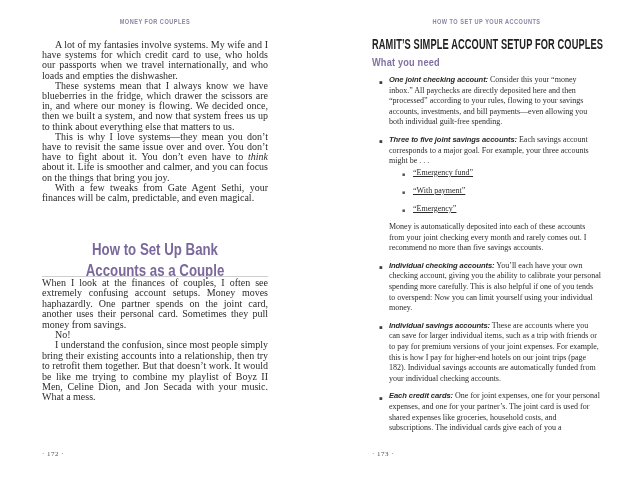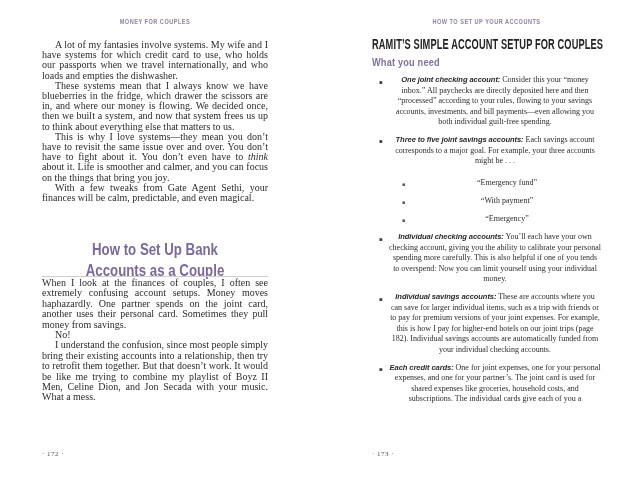--- a/index.html
+++ b/index.html
@@ -80,34 +80,34 @@
   }
   .rp-list{
     position:absolute;top:75px;left:0;width:100%;
     margin:0;padding:0;list-style:none;
   }
   .rp-list > li{
     position:relative;
     padding-left:17px;
     margin:0 0 7px 0;
     font-size:8px;line-height:10.6px;color:#2b2b2b;
-    text-align:center;
+    text-align:left;
   }
   .marker{
     position:absolute;left:7px;top:1.5px;
     font-size:5.5px;color:#3a3a3a;
     font-family:"DejaVu Sans", sans-serif;
   }
   .lead{
     font-family:"Liberation Sans", sans-serif;
     font-weight:700;font-style:italic;
     font-size:7.6px;letter-spacing:-0.1px;
   }
   .sub-list{
-    margin:11px 0 0 0;padding:0 0 0 13px;list-style:none;
+    margin:1px 0 0 0;padding:0 0 0 13px;list-style:none;text-decoration:underline;
   }
   .sub-list li{
     position:relative;
     padding-left:11px;
     margin:0 0 7.5px 0;
     font-size:8px;line-height:10.6px;color:#2b2b2b;
   }
   .sub-list .marker{left:0px;top:1.5px;font-size:5px;color:#555;}
   .continuation{margin:7px 0 0 0;font-size:8px;line-height:10.6px;color:#2b2b2b;}
 </style>
@@ -164,20 +164,21 @@
           </li>
           <li>
             <span class="marker">▪</span>
             <span>“With payment”</span>
           </li>
           <li>
             <span class="marker">▪</span>
             <span>“Emergency”</span>
           </li>
         </ul>
+        <p class="continuation">Money is automatically deposited into each of these accounts from your joint checking every month and rarely comes out. I recommend no more than five savings accounts.</p>
       </li>
 
       <li>
         <span class="marker">▪</span>
         <span class="lead">Individual checking accounts:</span><span> You’ll each have your own checking account, giving you the ability to calibrate your personal spending more carefully. This is also helpful if one of you tends to overspend: Now you can limit yourself using your individual money.</span>
       </li>
 
       <li>
         <span class="marker">▪</span>
         <span class="lead">Individual savings accounts:</span><span> These are accounts where you can save for larger individual items, such as a trip with friends or to pay for premium versions of your joint expenses. For example, this is how I pay for higher-end hotels on our joint trips (page 182). Individual savings accounts are automatically funded from your individual checking accounts.</span>

